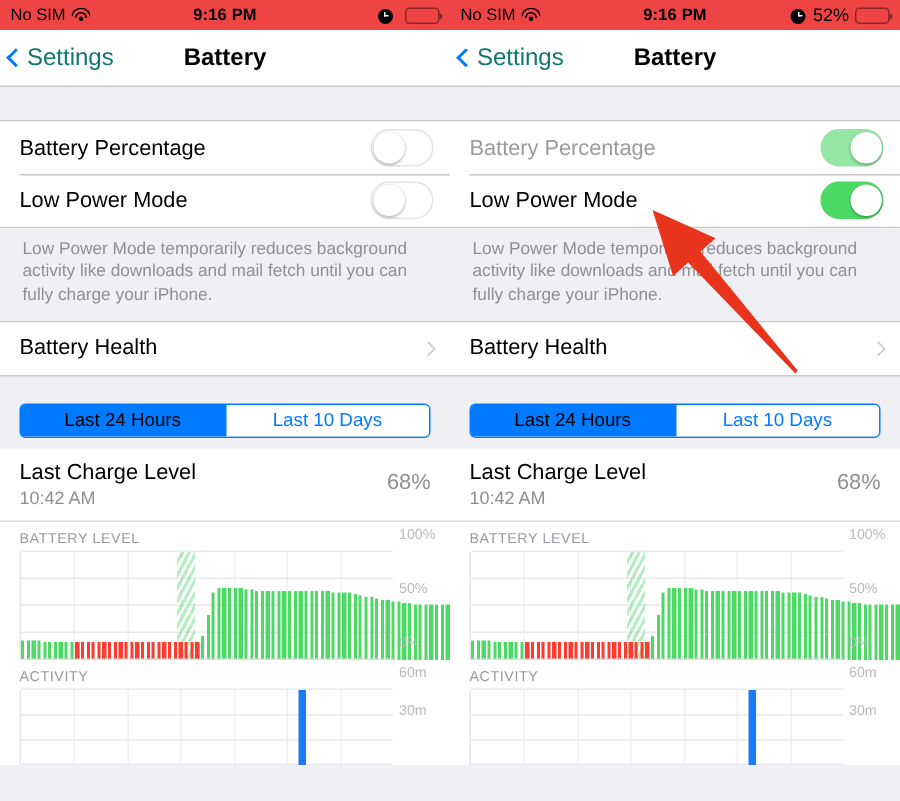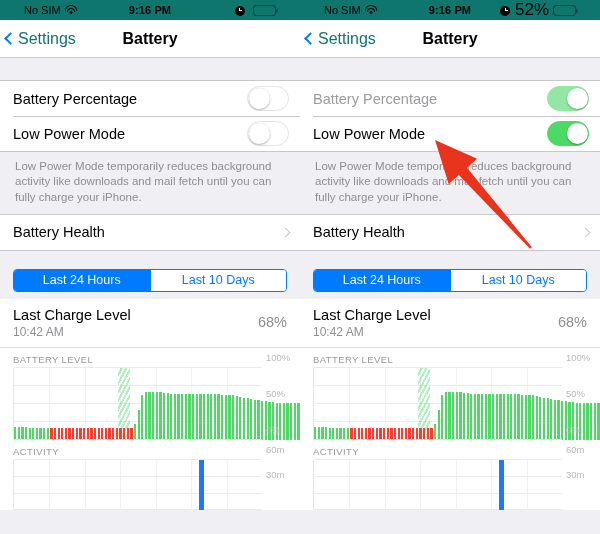--- a/index.html
+++ b/index.html
@@ -7,23 +7,23 @@
     width: 600px; height: 534px;
     font-family: "Liberation Sans", sans-serif;
     background: #ffffff;
     overflow: hidden;
   }
   .screens { display: flex; width: 600px; height: 534px; position: relative; }
   .phone { width: 300px; height: 534px; position: relative; background: #efeff4; overflow: hidden; }
 
   
   .statusbar {
-    height: 20px; background: #0f766e;
+    height: 20px; background: #ef4444;
     display: flex; align-items: center;
-    padding: 0 24px; font-size: 11px; color: #000;
+    padding: 0 7px; font-size: 11px; color: #000;
     position: relative;
   }
   .sb-left { display: flex; align-items: center; gap: 4px; white-space: nowrap; }
   .sb-center {
     position: absolute; left: 0; right: 0; text-align: center;
     font-size: 11px; font-weight: bold; letter-spacing: .1px;
     pointer-events: none;
   }
   .sb-right {
     margin-left: auto; display: flex; align-items: center; gap: 4px;
@@ -43,21 +43,21 @@
     border-radius: 50%; background: #000;
   }
   .alarm-icon s {
     position: absolute; left: 5px; top: 3.2px; width: 1px; height: 3.2px;
     background: #fff; text-decoration: none;
   }
   .alarm-icon u {
     position: absolute; left: 5px; top: 5.6px; width: 2.6px; height: 1px;
     background: #fff; text-decoration: none;
   }
-  .batt-pct { font-size: 17px; }
+  .batt-pct { font-size: 12px; }
   .battery-icon {
     position: relative; width: 23px; height: 11px;
     border: 1px solid rgba(0,0,0,.42); border-radius: 3px; padding: 1px;
   }
   .battery-icon::after {
     content: ""; position: absolute; right: -3px; top: 3.5px;
     width: 2px; height: 4px; border-radius: 0 2px 2px 0;
     background: rgba(0,0,0,.42);
   }
   .battery-fill { height: 100%; border-radius: 1.5px; }
@@ -126,21 +126,21 @@
   
   .seg-wrap { background: #efeff4; padding: 9px 13px 7px 13px; }
   .segmented {
     display: flex; height: 23px; border: 1px solid #007aff;
     border-radius: 4px; overflow: hidden;
   }
   .seg {
     flex: 1; display: flex; align-items: center; justify-content: center;
     font-size: 12.5px; color: #007aff; background: #fff; cursor: pointer;
   }
-  .seg.active { background: #007aff; color: #fef9c3; }
+  .seg.active { background: #007aff; color: #000000; }
   .seg + .seg { border-left: 1px solid #007aff; }
 
   .charge-block { background: #fff; padding: 7px 13px 8px 13px; position: relative; border-bottom: 0.5px solid #dcdce0;}
   .charge-row { display: flex; align-items: flex-start; }
   .charge-title { font-size: 14.5px; color: #000; line-height: 1.25; }
   .charge-time { font-size: 12px; color: #8e8e93; margin-top: 1px; }
   .charge-pct { margin-left: auto; font-size: 14.5px; color: #8e8e93; align-self: center; }
 
   
   .chart-block { background: #fff; padding: 6px 0 0 13px; }

